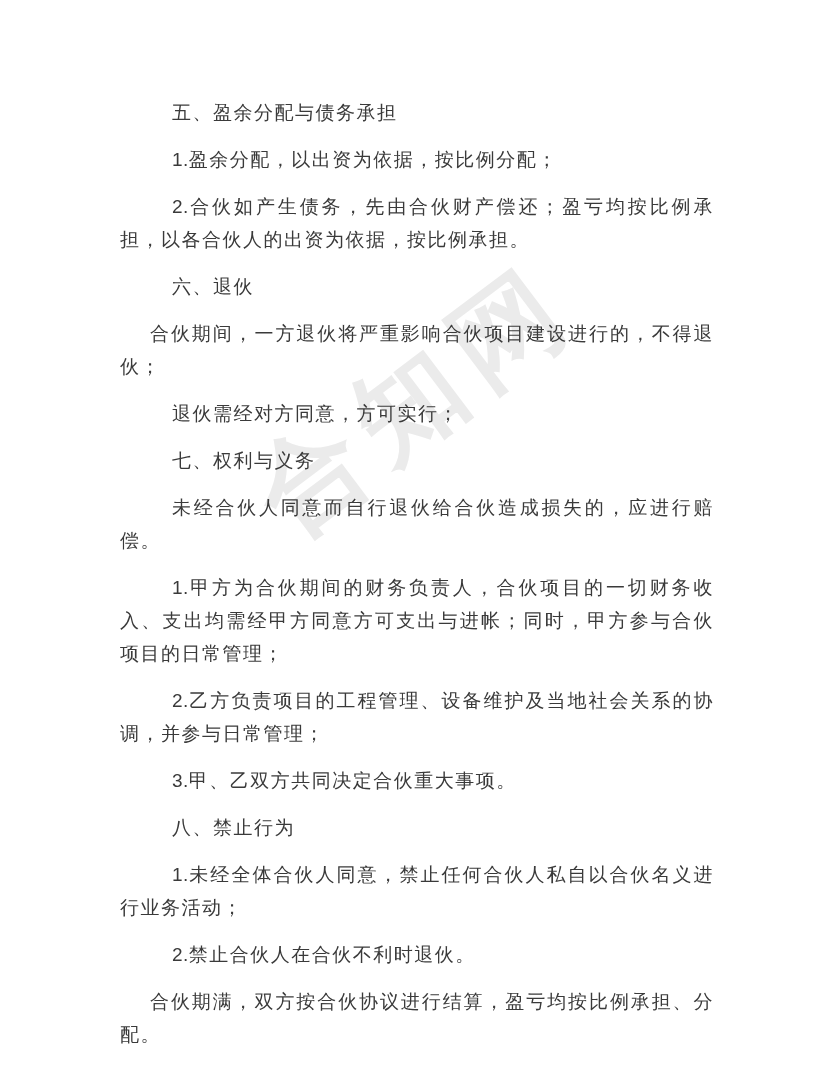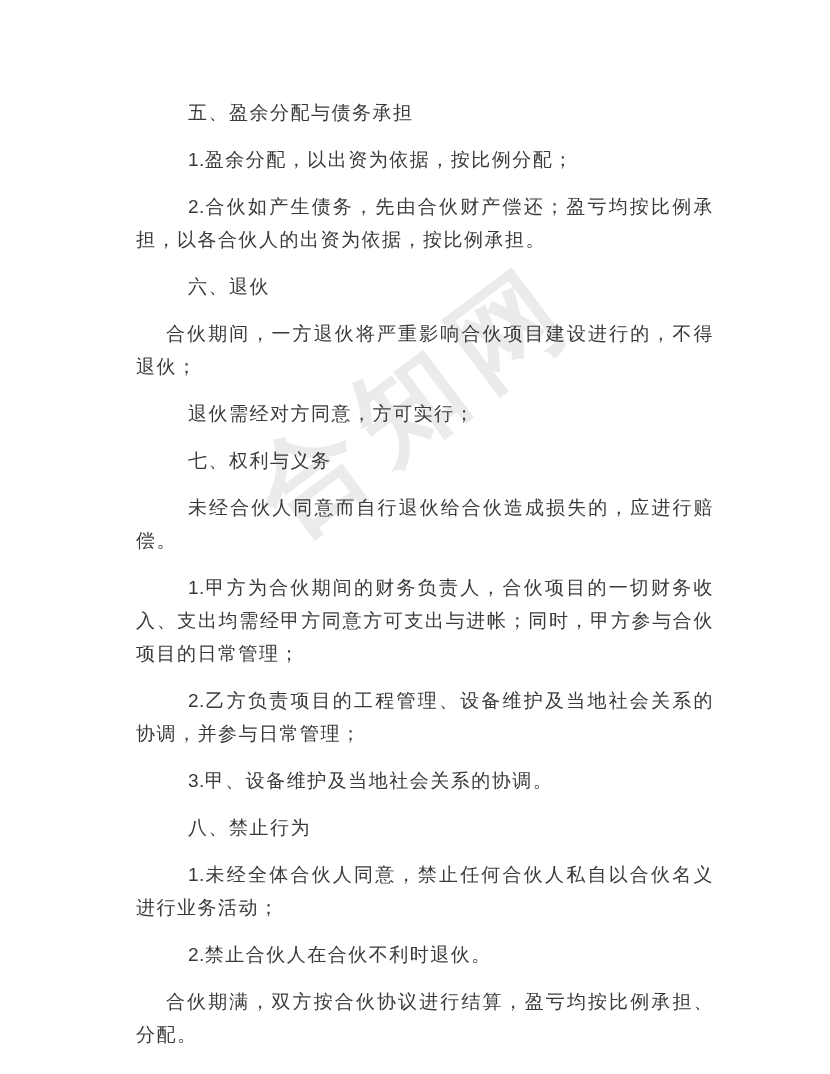--- a/index.html
+++ b/index.html
@@ -34,21 +34,21 @@
     top: 96px;
     width: 594px;
     z-index: 1;
     font-size: 19px;
     line-height: 33px;
     letter-spacing: 1.5px;
     color: #3a3a3a;
     text-align: justify;
   }
   p.para {
-    margin: 0 0 14px 16px;
+    margin: 0 0 14px 0;
   }
   p.indent {
     text-indent: 52px;
   }
   p.hang {
     text-indent: 30px;
   }
   .num {
     font-family: "Liberation Sans", "DejaVu Sans", sans-serif;
     letter-spacing: 0.5px;
@@ -76,21 +76,21 @@
     <p class="para indent"><span>退伙需经对方同意，方可实行；</span></p>
 
     <p class="para indent"><span>七、权利与义务</span></p>
 
     <p class="para indent"><span>未经合伙人同意而自行退伙给合伙造成损失的，应进行赔偿。</span></p>
 
     <p class="para indent"><span class="num">1.</span><span>甲方为合伙期间的财务负责人，合伙项目的一切财务收入、支出均需经甲方同意方可支出与进帐；同时，甲方参与合伙项目的日常管理；</span></p>
 
     <p class="para indent"><span class="num">2.</span><span>乙方负责项目的工程管理、设备维护及当地社会关系的协调，并参与日常管理；</span></p>
 
-    <p class="para indent"><span class="num">3.</span><span>甲、设备维护及当地社会关系的协调。</span></p>
+    <p class="para indent"><span class="num">3.</span><span>甲、乙双方共同决定合伙重大事项。</span></p>
 
     <p class="para indent"><span>八、禁止行为</span></p>
 
     <p class="para indent"><span class="num">1.</span><span>未经全体合伙人同意，禁止任何合伙人私自以合伙名义进行业务活动；</span></p>
 
     <p class="para indent"><span class="num">2.</span><span>禁止合伙人在合伙不利时退伙。</span></p>
 
 
     <p class="para hang"><span>合伙期满，双方按合伙协议进行结算，盈亏均按比例承担、分配。</span></p>
 

